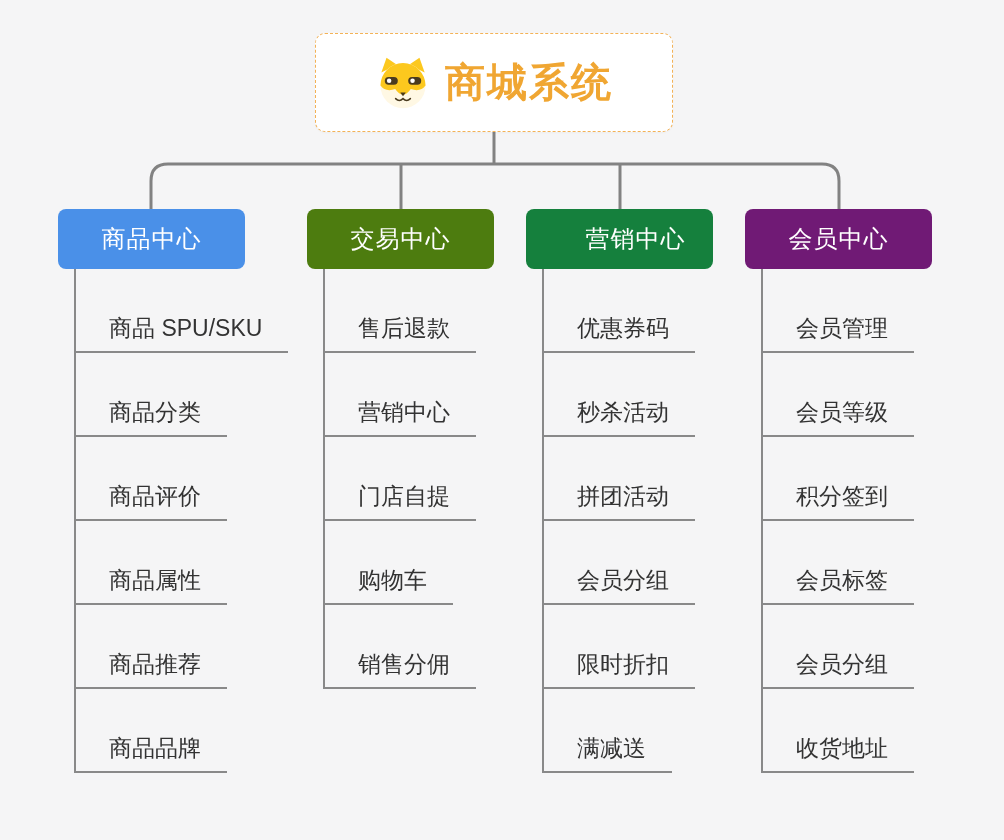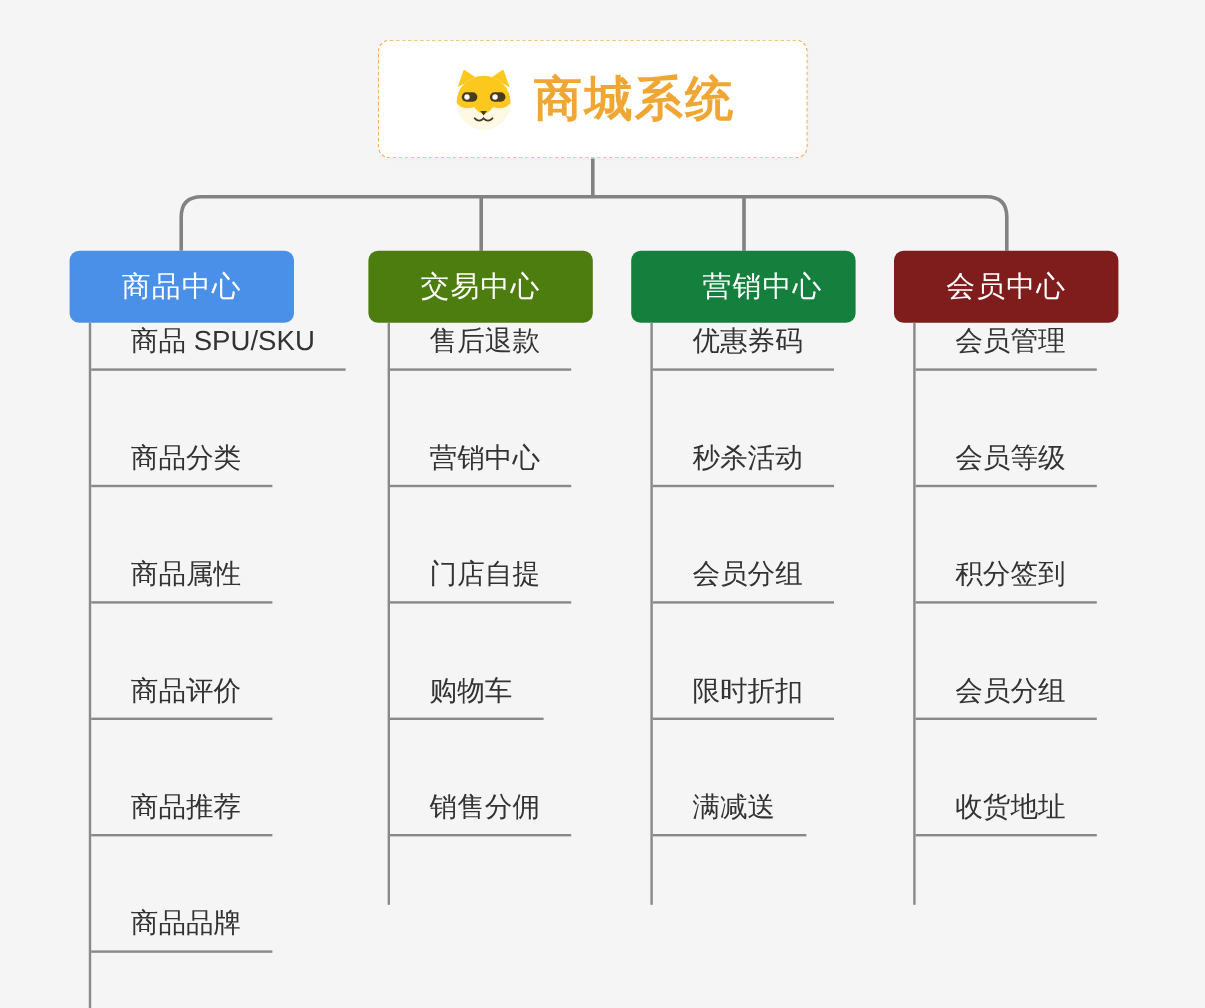--- a/index.html
+++ b/index.html
@@ -40,22 +40,22 @@
     box-sizing:border-box;
   }
   .branch-label{color:#ffffff;font-size:24px;letter-spacing:1px;}
 
   .branch-children{
     margin-left:16px;
     border-left:2px solid #898989;
     display:flex;flex-direction:column;align-items:flex-start;
   }
   .child-item{
-    height:97px;
-    display:flex;align-items:flex-start;
+    height:84px;
+    display:flex;align-items:flex-end;
   }
   .child-label{
     display:block;
     border-bottom:2px solid #898989;
     padding:0 26px 7px 33px;
     font-size:23px;color:#333333;
     white-space:nowrap;
   }
 </style>
 </head>
@@ -96,25 +96,25 @@
       <div class="branch-children">
     <div class="child-item">
       <span class="child-label">商品 SPU/SKU</span>
     </div>
 
     <div class="child-item">
       <span class="child-label">商品分类</span>
     </div>
 
     <div class="child-item">
+      <span class="child-label">商品评价</span>
+    </div>
+
+    <div class="child-item">
       <span class="child-label">商品属性</span>
-    </div>
-
-    <div class="child-item">
-      <span class="child-label">商品评价</span>
     </div>
 
     <div class="child-item">
       <span class="child-label">商品推荐</span>
     </div>
 
     <div class="child-item">
       <span class="child-label">商品品牌</span>
     </div>
   </div>
@@ -154,52 +154,58 @@
       </div>
       <div class="branch-children">
     <div class="child-item">
       <span class="child-label">优惠券码</span>
     </div>
 
     <div class="child-item">
       <span class="child-label">秒杀活动</span>
     </div>
 
+    <div class="child-item">
+      <span class="child-label">拼团活动</span>
+    </div>
 
     <div class="child-item">
       <span class="child-label">会员分组</span>
     </div>
 
     <div class="child-item">
       <span class="child-label">限时折扣</span>
     </div>
 
     <div class="child-item">
       <span class="child-label">满减送</span>
     </div>
   </div>
     </div>
 
     <div class="branch">
-      <div class="branch-header" style="background: #7f1d1d;">
+      <div class="branch-header" style="background: #701a75;">
         <span class="branch-label">会员中心</span>
       </div>
       <div class="branch-children">
     <div class="child-item">
       <span class="child-label">会员管理</span>
     </div>
 
     <div class="child-item">
       <span class="child-label">会员等级</span>
     </div>
 
     <div class="child-item">
       <span class="child-label">积分签到</span>
     </div>
 
+    <div class="child-item">
+      <span class="child-label">会员标签</span>
+    </div>
 
     <div class="child-item">
       <span class="child-label">会员分组</span>
     </div>
 
     <div class="child-item">
       <span class="child-label">收货地址</span>
     </div>
   </div>
     </div>

